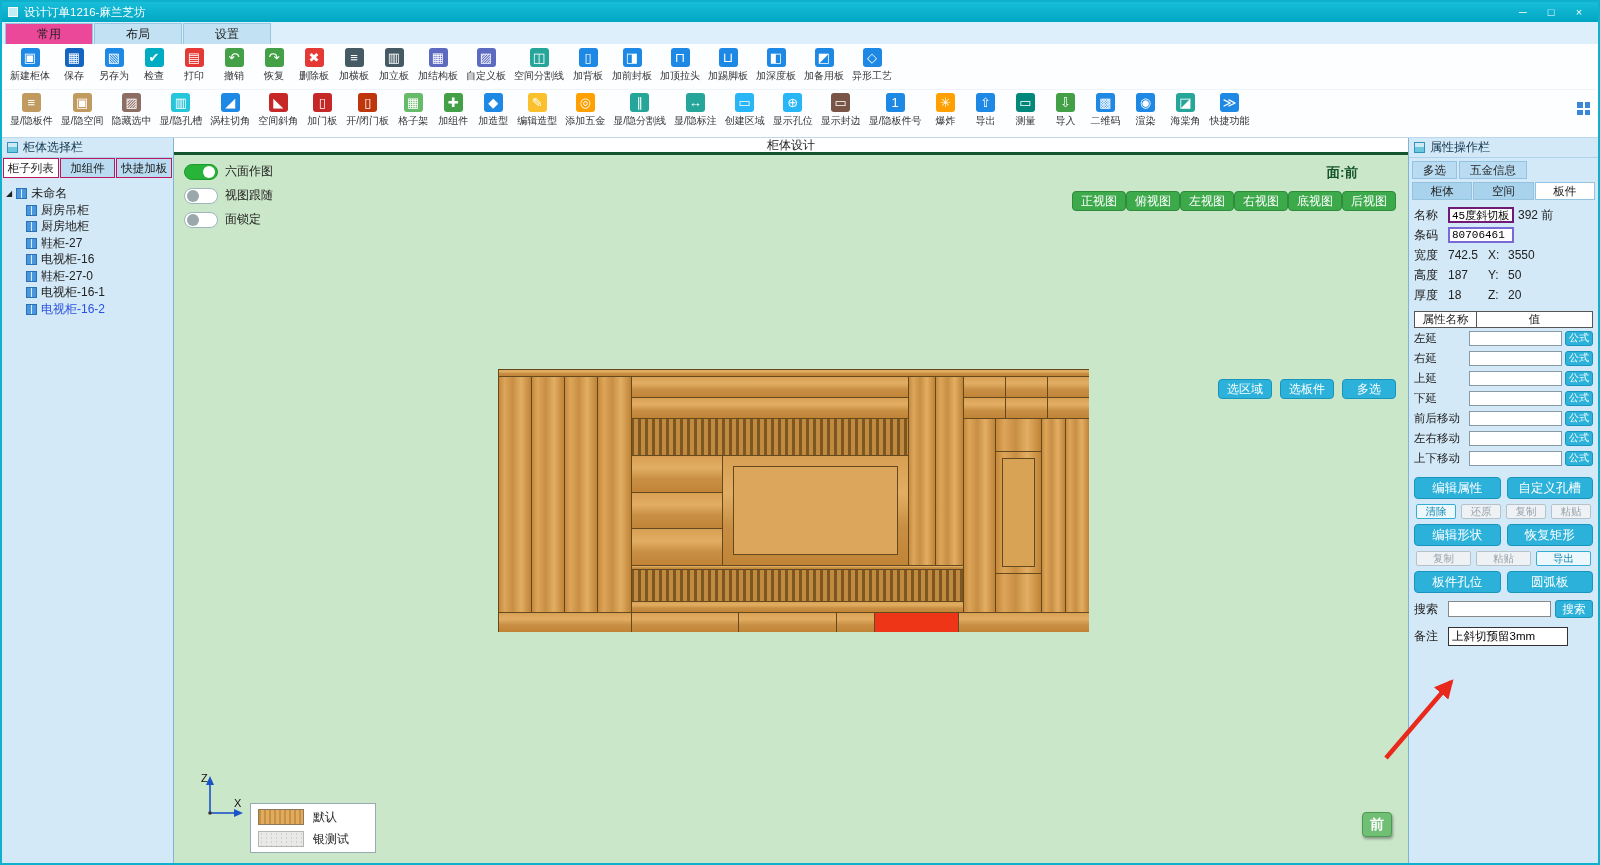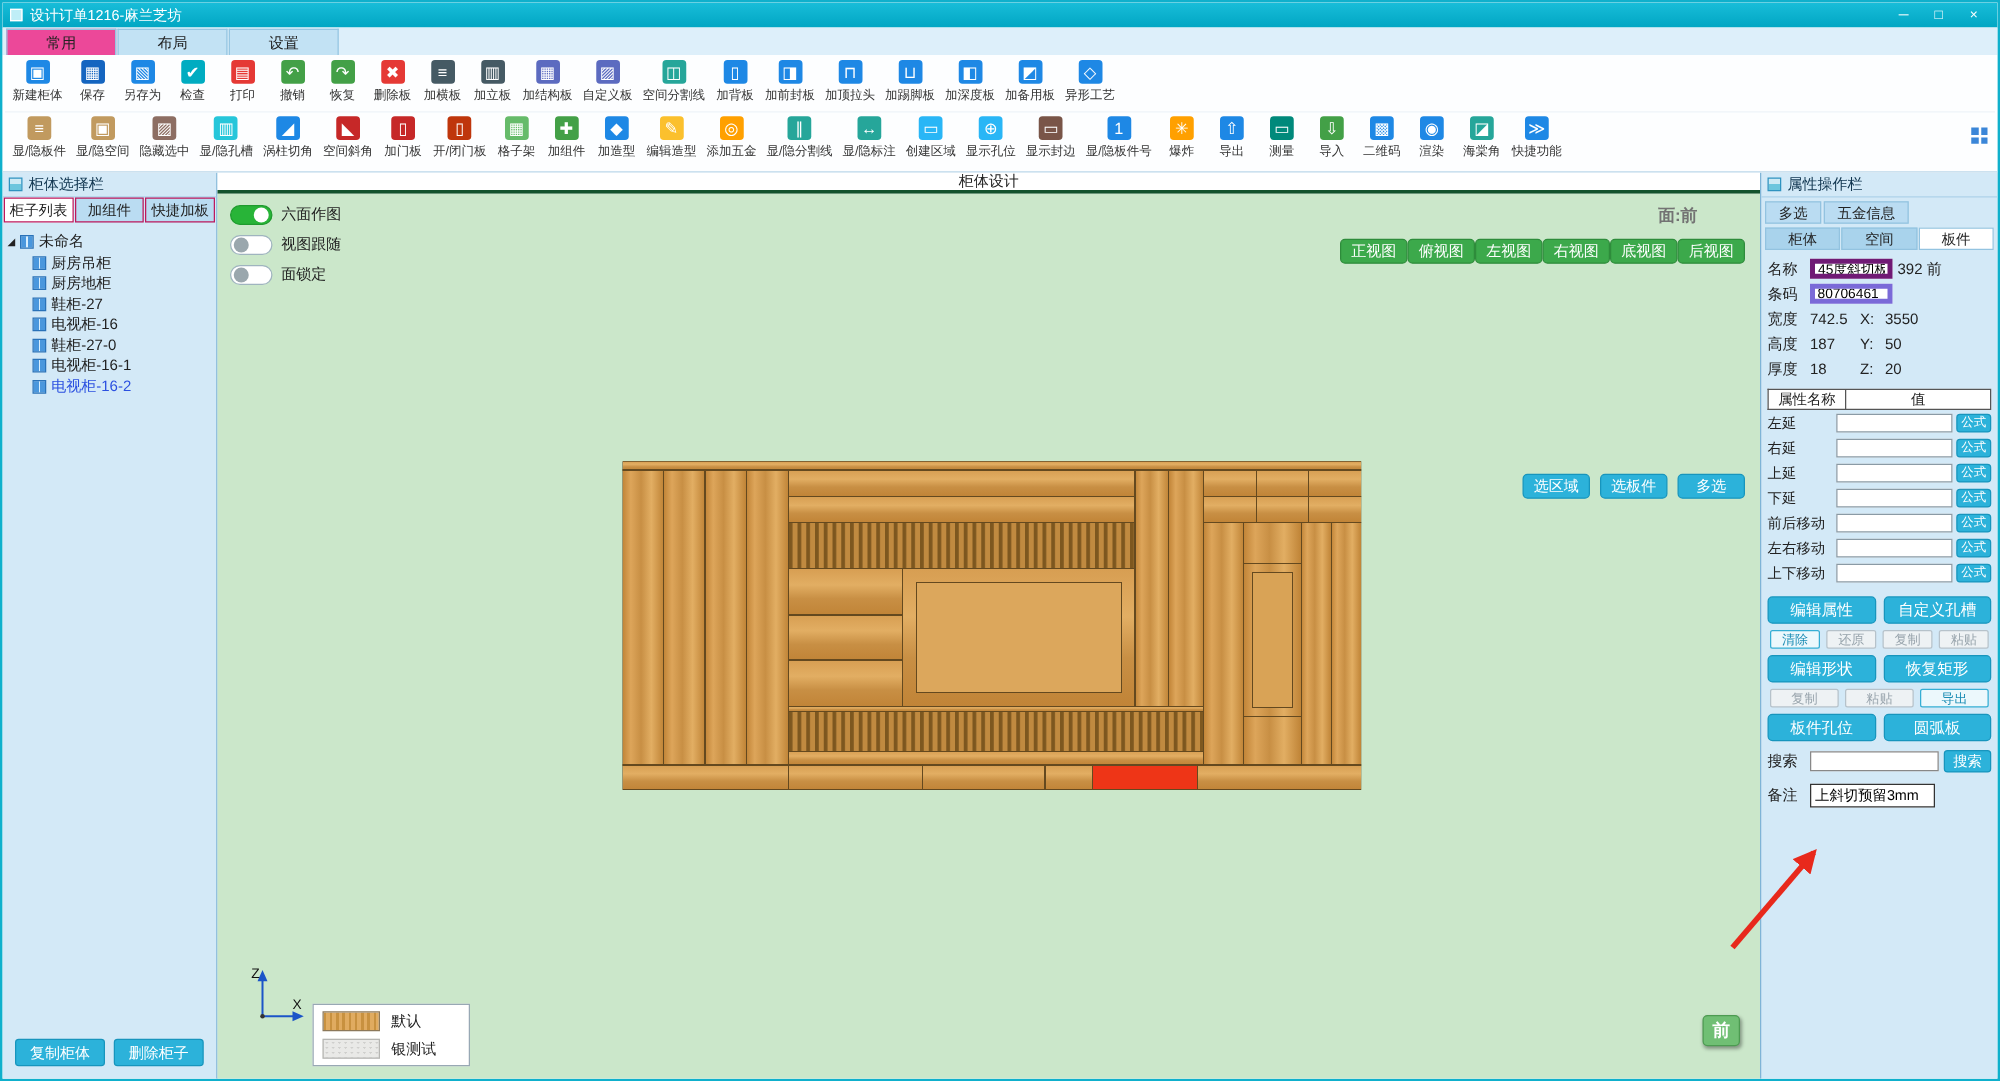--- a/index.html
+++ b/index.html
@@ -51,21 +51,21 @@
 
 .center{flex:1;display:flex;flex-direction:column;min-width:0}
 .canvas-header{height:17px;background:#fff;display:flex;align-items:center;justify-content:center;font-size:12px;border-bottom:3px solid #14532d;flex:0 0 auto}
 .canvas{flex:1;position:relative;background:#cbe7ca;overflow:hidden}
 .toggles{position:absolute;left:10px;top:8px;display:flex;flex-direction:column;gap:7px}
 .toggle-row{display:flex;align-items:center;gap:7px;height:17px}
 .toggle{width:34px;height:16px;border-radius:8px;background:#fff;border:1px solid #9fb4bf;position:relative}
 .toggle::after{content:"";position:absolute;width:12px;height:12px;border-radius:50%;background:#9aa7ad;top:1px;left:2px}
 .toggle-row.on .toggle{background:#28b438;border-color:#1f9a2e}
 .toggle-row.on .toggle::after{background:#fff;left:auto;right:2px}
-.face-label{position:absolute;top:9px;right:50px;color:#737373;font-weight:bold;font-size:13.5px}
+.face-label{position:absolute;top:9px;right:50px;color:#14532d;font-weight:bold;font-size:13.5px}
 .view-btns{position:absolute;top:36px;right:12px;display:flex;flex-direction:row}
 .vbtn{width:54px;height:20px;margin-bottom:8px;background:#3ca94b;border:1px solid #2e8c3b;border-radius:4px;color:#fff;font-size:12px;display:flex;align-items:center;justify-content:center}
 .vbtn:first-child{margin-bottom:14px}
 .select-btns{position:absolute;top:224px;right:12px;display:flex;flex-direction:row;gap:8px}
 .selbtn{width:54px;height:20px;background:#2cb2da;border:1px solid #1795bd;border-radius:4px;color:#fff;font-size:12px;display:flex;align-items:center;justify-content:center}
 .cabinet{position:absolute;left:324px;top:214px}
 .axis{position:absolute;left:24px;bottom:42px}
 .axis text{font-size:11px;fill:#111}
 .legend{position:absolute;left:76px;bottom:10px;background:#fff;border:1px solid #98a8b4;padding:4px 7px;display:flex;flex-direction:column;gap:4px;min-width:126px}
 .legend-row{display:flex;align-items:center;gap:9px;height:18px}
@@ -77,21 +77,21 @@
 
 .right-panel{width:190px;flex:0 0 auto;background:#d3e9f7;border-left:1px solid #7fb4d6;display:flex;flex-direction:column;overflow:hidden}
 .rp-tabs1{display:flex;gap:2px;padding:3px 3px 0}
 .rp-tab{padding:0 10px;display:flex;align-items:center;justify-content:center;font-size:11.5px;background:#badcf2;border:1px solid #93c3e0;height:18px}
 .rp-tabs2{display:flex;gap:1px;padding:3px 3px 2px}
 .rp-tab2{flex:1;display:flex;align-items:center;justify-content:center;font-size:11.5px;background:#a9d3ec;border:1px solid #93c3e0;height:18px}
 .rp-tab2.active{background:#fff}
 .rp-form{padding:3px 5px 0}
 .frow{display:flex;align-items:center;height:20px;gap:4px;font-size:12px}
 .flabel{width:30px;flex:0 0 auto}
-.finput{height:16px;border:4px solid #701a75;background:#fff;font-size:11px;padding:0 2px;font-family:Liberation Sans, sans-serif;width:66px}
+.finput{height:16px;border:2px solid #701a75;background:#fff;font-size:11px;padding:0 2px;font-family:Liberation Mono, monospace;width:66px}
 .finput.barcode{border-color:#7a6ad8}
 .fval{min-width:36px}
 .fsub{width:16px}
 .prop-table{margin:6px 5px 0;font-size:11.5px}
 .pt-header{display:flex;height:17px}
 .pt-h{border:1px solid #555;background:#fff;display:flex;align-items:center;justify-content:center}
 .pt-h.name{width:62px;border-right:none}
 .pt-h.val{flex:1}
 .pt-row{display:flex;align-items:center;height:20px;gap:3px}
 .pt-label{width:52px;flex:0 0 auto}
@@ -101,21 +101,21 @@
 .arow{display:flex;gap:6px;margin-bottom:5px}
 .abtn{flex:1;height:22px;background:#2cb2da;border:1px solid #1795bd;border-radius:4px;color:#fff;font-size:12.5px;display:flex;align-items:center;justify-content:center;white-space:nowrap}
 .srow{display:flex;gap:5px;margin-bottom:5px;padding:0 2px}
 .sbtn{flex:1;height:15px;border-radius:2px;font-size:10.5px;display:flex;align-items:center;justify-content:center}
 .sbtn.cyan{border:1px solid #35aed4;color:#1a8cb4;background:#ecf8fc}
 .sbtn.gray{border:1px solid #b6c2ca;color:#98a4ac;background:#eef2f4}
 .search-row{display:flex;align-items:center;gap:4px;height:22px;margin-top:3px}
 .search-input{flex:1;height:16px;border:1px solid #888;background:#fff;min-width:0;font-family:inherit;font-size:11px;padding:0 2px}
 .search-btn{width:38px;height:18px;background:#2cb2da;border:1px solid #1795bd;border-radius:3px;color:#fff;font-size:11.5px;display:flex;align-items:center;justify-content:center;flex:0 0 auto}
 .remark-row{display:flex;align-items:center;gap:4px;height:24px;margin-top:4px}
-.remark-input{width:100px;height:19px;border:1.5px solid #333;background:#fff;font-size:11.5px;padding:0 3px;font-family:inherit}
+.remark-input{width:120px;height:19px;border:1.5px solid #333;background:#fff;font-size:11.5px;padding:0 3px;font-family:inherit}
 
 
 .arrow-overlay{position:absolute;left:0;top:0;width:1600px;height:865px;pointer-events:none;z-index:40}
 </style>
 </head>
 <body>
 
 <div class="window">
 
   <div class="titlebar">
@@ -381,24 +381,20 @@
           </div>
             <div class="tree-item">
             <span class="cab-icon"></span>
             <span class="ti-label">电视柜-16-1</span>
           </div>
             <div class="tree-item selected">
             <span class="cab-icon"></span>
             <span class="ti-label">电视柜-16-2</span>
           </div>
           </div>
-      </div>
-      <div class="lp-buttons">
-        <div class="lp-btn">复制柜体</div>
-        <div class="lp-btn">删除柜子</div>
       </div>
     </div>
 
     <div class="center">
       <div class="canvas-header">柜体设计</div>
       <div class="canvas">
 
         <div class="toggles">
 
         <div class="toggle-row on">

